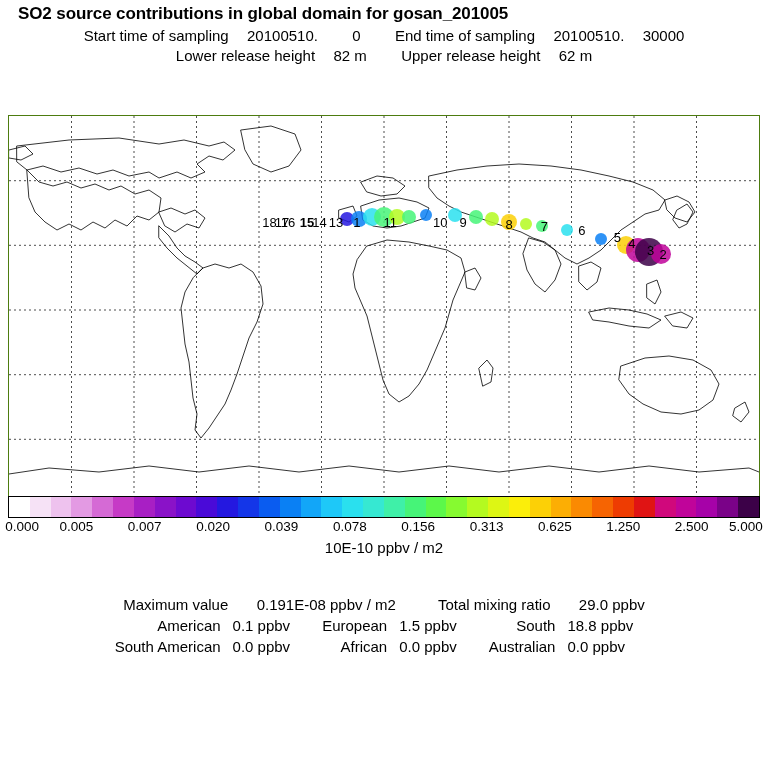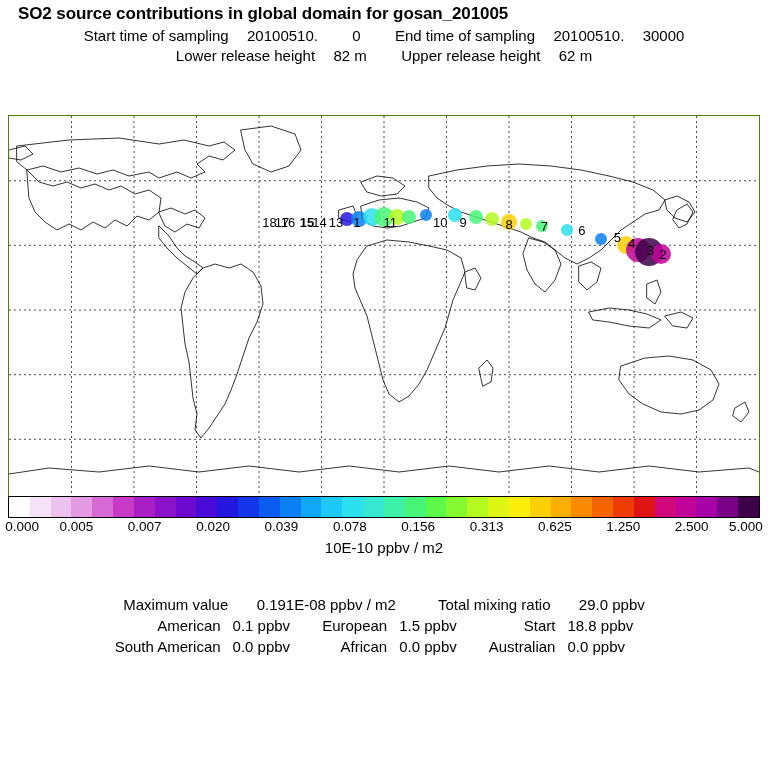--- a/index.html
+++ b/index.html
@@ -375,21 +375,21 @@
       <span>29.0 ppbv</span>
     </div>
 
     <table class="stat-table">
       <tbody>
         <tr>
           <td class="lab">American</td>
           <td class="val">0.1 ppbv</td>
           <td class="lab">European</td>
           <td class="val">1.5 ppbv</td>
-          <td class="lab">Start</td>
+          <td class="lab">South</td>
           <td class="val">18.8 ppbv</td>
         </tr>
         <tr>
           <td class="lab">South American</td>
           <td class="val">0.0 ppbv</td>
           <td class="lab">African</td>
           <td class="val">0.0 ppbv</td>
           <td class="lab">Australian</td>
           <td class="val">0.0 ppbv</td>
         </tr>

